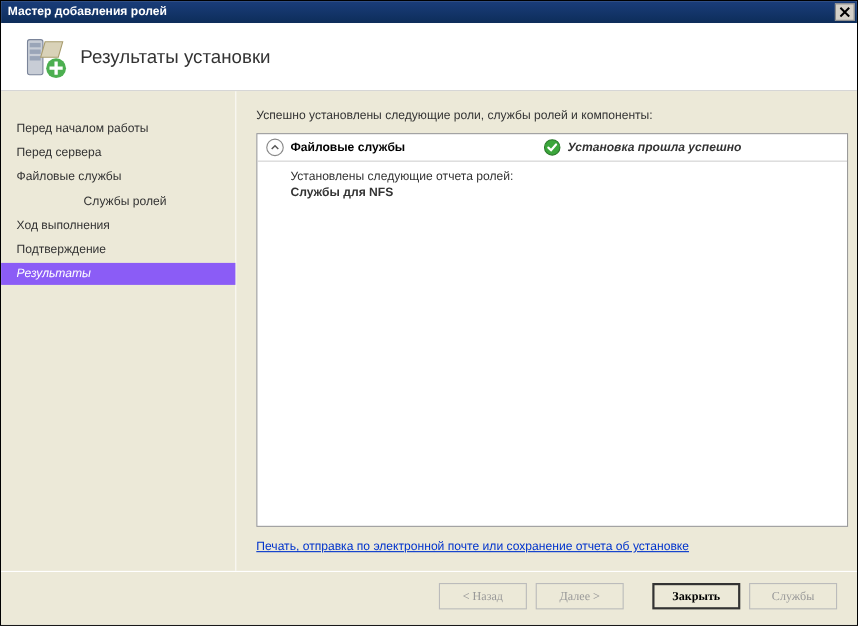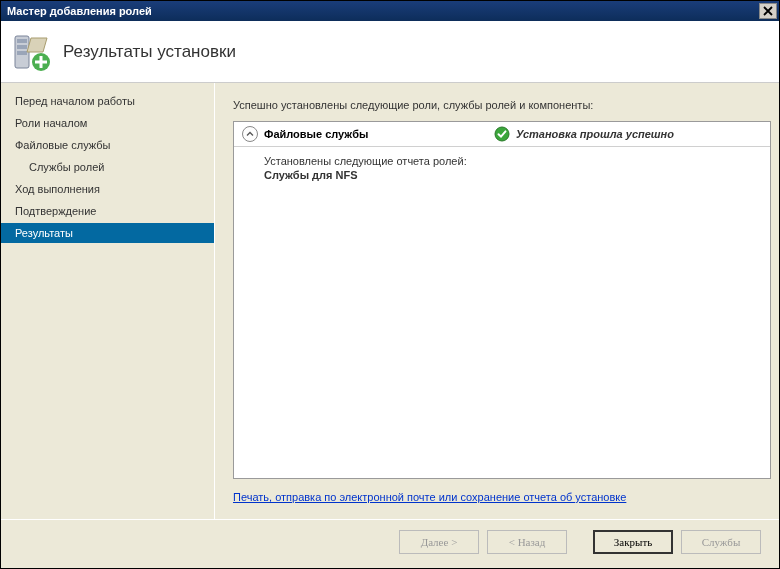--- a/index.html
+++ b/index.html
@@ -2,45 +2,45 @@
 <html><head>
 <meta charset="utf-8">
 <style>
 * { box-sizing: border-box; margin: 0; padding: 0; }
 body { font-family: Tahoma, Arial, sans-serif; font-size: 11px; background: #fff; }
 .window { width: 780px; height: 569px; display: flex; flex-direction: column; border: 1px solid #000; }
 .titlebar { background: linear-gradient(#1a3d7a, #0d2d5a); color: #fff; height: 20px; display: flex; align-items: center; justify-content: space-between; padding: 0 2px 0 6px; }
 .titlebar-text { font-size: 11px; font-weight: bold; }
 .close-btn { width: 18px; height: 16px; background: #d4d0c8; border: 1px solid #888; display: flex; align-items: center; justify-content: center; cursor: pointer; }
 .close-btn svg { width: 10px; height: 10px; }
-.header { background: #fff; height: 62px; display: flex; align-items: center; padding: 0 10px; border-bottom: 1px solid #ccc; }
+.header { background: #fff; height: 62px; display: flex; align-items: center; padding: 0 20px; border-bottom: 1px solid #ccc; }
 .header-icon { width: 40px; height: 40px; margin-right: 12px; position: relative; }
 .header-title { font-size: 17px; color: #333; }
 .body { flex: 1; display: flex; background: #ece9d8; }
-.sidebar { width: 214px; background: #ece9d8; padding-top: 8px; border-right: 1px solid #fff; }
+.sidebar { width: 214px; background: #ece9d8; padding-top: 24px; border-right: 1px solid #fff; }
 .side-item { padding: 4px 10px 4px 14px; color: #333; cursor: pointer; margin-bottom: 2px; }
-.side-item.sub { padding-left: 28px; }
-.side-item.active { background: #0369a1; color: #fff; }
+.side-item.sub { padding-left: 28px; margin-left: 47px; }
+.side-item.active { background: #8b5cf6; color: #fff; font-style: italic; }
 .main { flex: 1; display: flex; flex-direction: column; padding: 16px 8px 8px 18px; background: #ece9d8; }
 .intro { color: #333; margin-bottom: 10px; }
 .results-box { flex: 1; background: #fff; border: 1px solid #9a9a9a; display: flex; flex-direction: column; }
 .result-header { display: flex; align-items: center; border-bottom: 1px solid #d0d0d0; padding: 4px 8px; }
 .collapse-icon { width: 16px; height: 16px; border: 1px solid #888; border-radius: 50%; display: flex; align-items: center; justify-content: center; margin-right: 6px; background: #fdfdfd; }
 .collapse-icon svg { width: 8px; height: 8px; }
 .result-title { font-weight: bold; flex: 0 0 230px; }
 .status { display: flex; align-items: center; }
 .check-icon { width: 16px; height: 16px; margin-right: 6px; }
 .status-text { font-weight: bold; color: #333; font-style: italic; }
 .result-body { padding: 8px 12px 8px 30px; color: #333; }
 .result-body .svc { font-weight: bold; margin-top: 2px; }
 .link { color: #0033cc; text-decoration: underline; cursor: pointer; margin: 12px 0 8px 0; display: inline-block; }
 .footer { background: #ece9d8; border-top: 1px solid #fff; padding: 10px 18px 14px 0; display: flex; justify-content: flex-end; gap: 8px; }
 .btn { min-width: 80px; height: 24px; background: #ece9d8; border: 1px solid #888; font-family: Tahoma; font-size: 11px; cursor: pointer; padding: 0 10px; }
 .btn:disabled { color: #999; border-color: #bbb; cursor: default; }
-.btn.primary { border: 2px solid #333; font-weight: normal; }
+.btn.primary { border: 2px solid #333; font-weight: bold; }
 .spacer { width: 10px; }
 </style>
 </head>
 <body>
 
 <div class="window">
   <div class="titlebar">
     <span class="titlebar-text">Мастер добавления ролей</span>
     <div class="close-btn">
       <svg viewBox="0 0 10 10">
@@ -60,21 +60,21 @@
         <circle cx="30" cy="30" r="9" fill="#4caf50"></circle>
         <path d="M30 24 L30 36 M24 30 L36 30" stroke="#fff" stroke-width="3"></path>
       </svg>
     </div>
     <div class="header-title">Результаты установки</div>
   </div>
 
   <div class="body">
     <div class="sidebar">
       <div class="side-item">Перед началом работы</div>
-      <div class="side-item">Роли началом</div>
+      <div class="side-item">Перед сервера</div>
       <div class="side-item">Файловые службы</div>
       <div class="side-item sub">Службы ролей</div>
       <div class="side-item">Ход выполнения</div>
       <div class="side-item">Подтверждение</div>
       <div class="side-item active">Результаты</div>
     </div>
 
     <div class="main">
       <div class="intro">Успешно установлены следующие роли, службы ролей и компоненты:</div>
       <div class="results-box">
@@ -96,19 +96,19 @@
         <div class="result-body">
           <div>Установлены следующие отчета ролей:</div>
           <div class="svc">Службы для NFS</div>
         </div>
       </div>
       <a class="link">Печать, отправка по электронной почте или сохранение отчета об установке</a>
     </div>
   </div>
 
   <div class="footer">
+    <button class="btn" disabled="">&lt; Назад</button>
     <button class="btn" disabled="">Далее &gt;</button>
-    <button class="btn" disabled="">&lt; Назад</button>
     <div class="spacer"></div>
     <button class="btn primary">Закрыть</button>
     <button class="btn" disabled="">Службы</button>
   </div>
 </div>
 
 </body></html>

